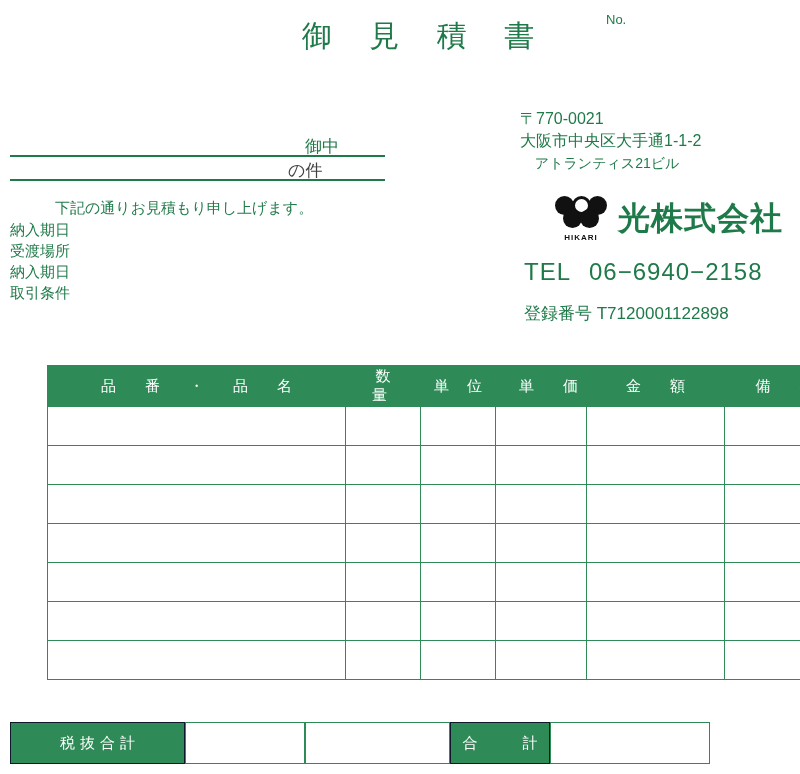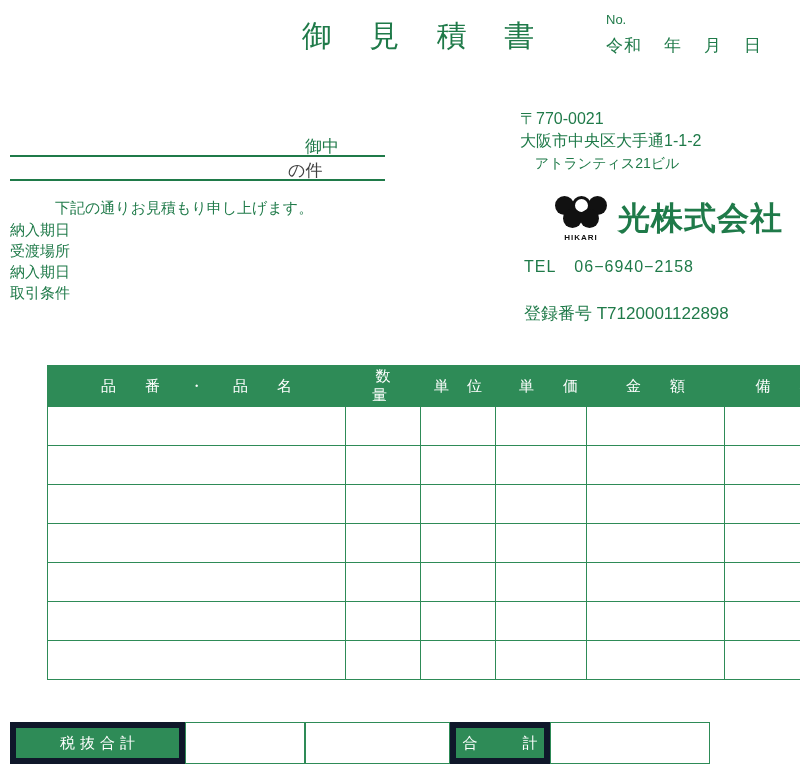--- a/index.html
+++ b/index.html
@@ -158,21 +158,21 @@
   .company-name {
     font-size: 32px;
     color: #1f7a49;
     font-family: "DejaVu Sans", "Liberation Sans", sans-serif;
     letter-spacing: 1px;
   }
   .tel {
     position: absolute;
     left: 524px;
     top: 258px;
-    font-size: 16px;
+    font-size: 24px;
     color: #1f7a49;
     letter-spacing: 1px;
   }
   .tel .sp { display: inline-block; width: 18px; }
   .regno {
     position: absolute;
     left: 524px;
     top: 302px;
     font-size: 17px;
     color: #1f7a49;
@@ -223,21 +223,21 @@
   }
   .tot-label {
     background: #2e8b57;
     color: #fff;
     font-size: 15px;
     display: flex;
     align-items: center;
     justify-content: center;
     letter-spacing: 5px;
     text-indent: 5px;
-    border: 6px solid #0f172a;
+    border: 1px solid #0f172a;
     box-sizing: border-box;
   }
   .tot-box {
     background: #fff;
     border: 1px solid #2e8b57;
     box-sizing: border-box;
   }
   .w-nozei-label  { width: 175px; }
   .w-nozei-box    { width: 120px; }
   .w-zei-label    { width: 80px; }
@@ -245,23 +245,20 @@
   .w-goukei-label { width: 100px; }
   .w-goukei-box   { width: 160px; }
 </style>
 </head>
 <body>
 
 <div class="page">
 
   <div class="doc-title">御 見 積 書</div>
   <div class="no-label">No.</div>
-  <div class="date-line">
-    <span>令和</span><span>年</span><span>月</span><span>日</span>
-  </div>
 
   <div class="cust-line-1"></div>
   <div class="cust-line-2"></div>
   <div class="onchu">御中</div>
   <div class="noken">の件</div>
 
   <div class="lead-text">下記の通りお見積もり申し上げます。</div>
   <div class="terms">
     <div>納入期日</div>
     <div>受渡場所</div>

